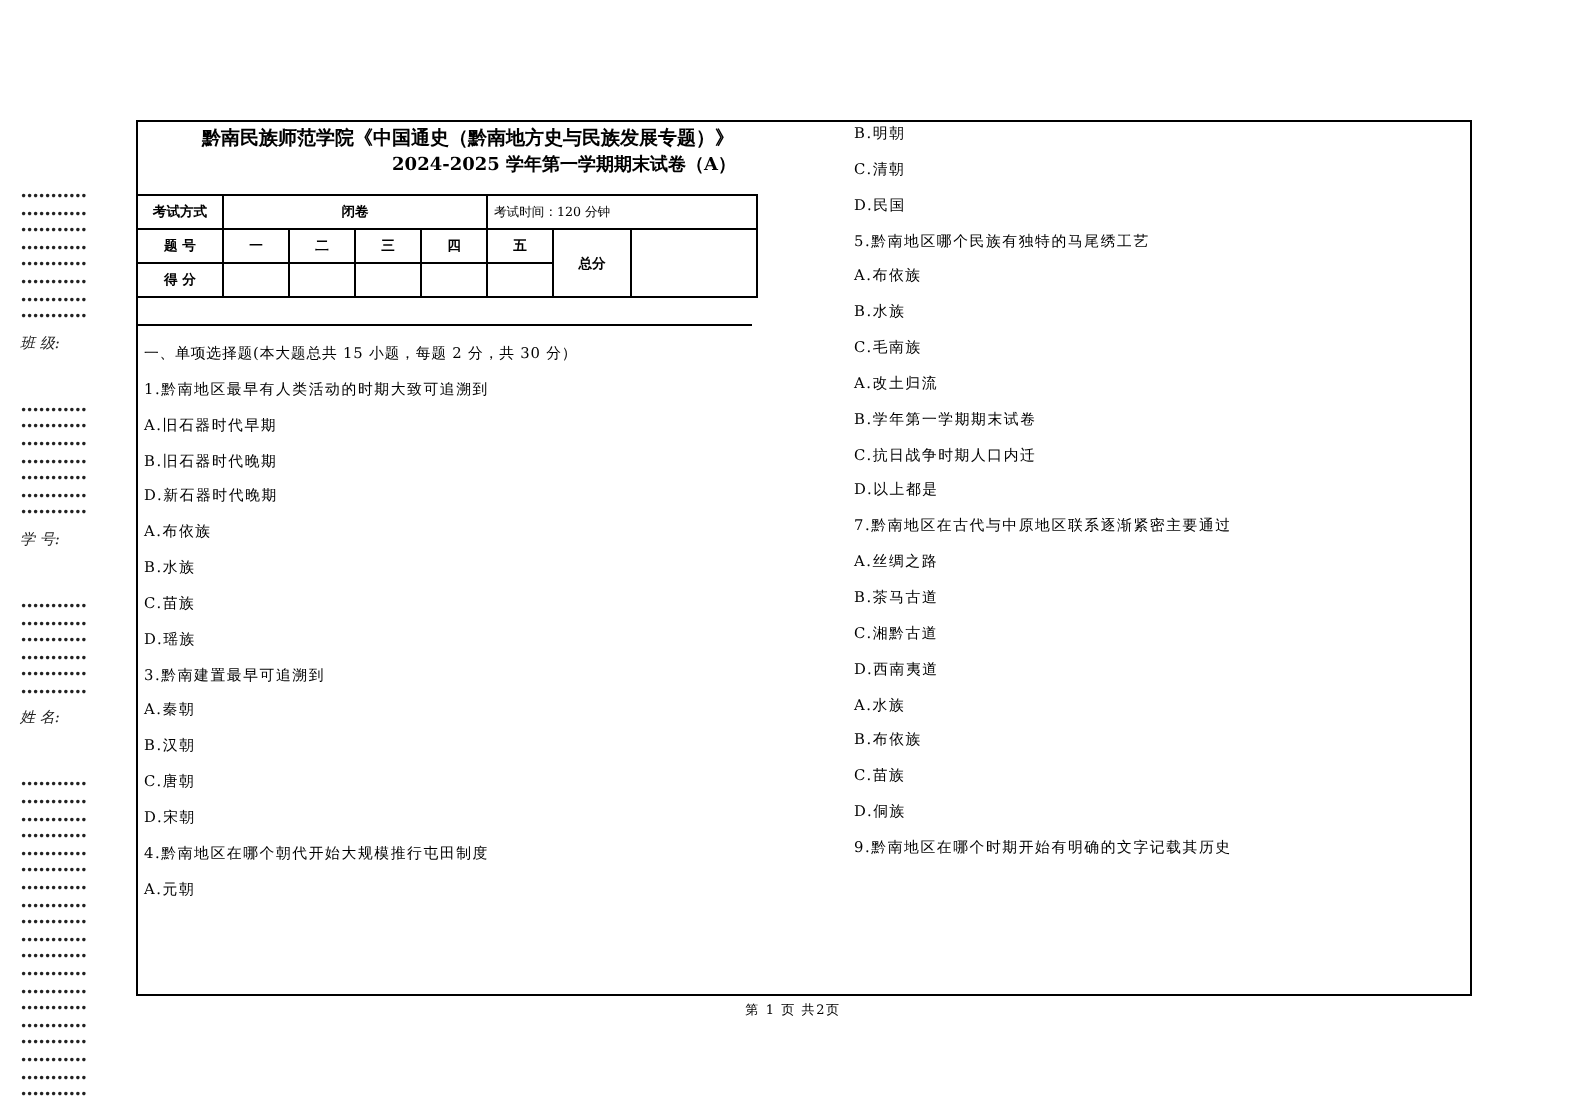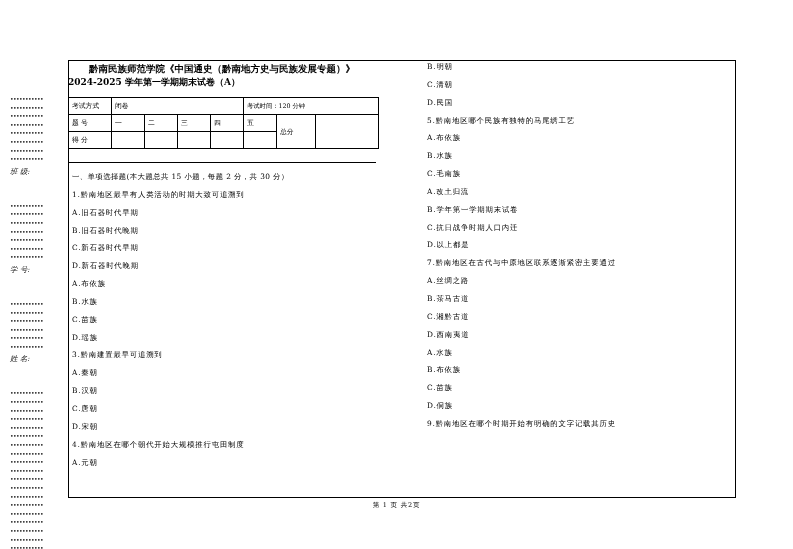--- a/index.html
+++ b/index.html
@@ -15,34 +15,34 @@
     }
     .binding .dots { white-space: nowrap; height: 8.6px; overflow: hidden; }
     .binding .field { font-size: 7.5px; height: 12px; line-height: 12px; margin: 2px 0 0 0; font-family: "DejaVu Serif", serif; letter-spacing: 0; font-style: italic; }
     .binding .gap { height: 24px; }
     .frame {
       position: absolute; left: 68px; top: 60px; width: 668px; height: 438px;
       border: 1.2px solid #000; box-sizing: border-box;
     }
     .left-col { position: absolute; left: 68px; top: 60px; width: 314px; }
     .title1 {
-      position: absolute; left: 4px; top: 3px; width: 300px; text-align: center;
+      position: absolute; left: 16px; top: 3px; width: 300px; text-align: center;
       font-size: 9.5px; font-weight: bold; white-space: nowrap;
     }
     .title2 {
-      position: absolute; left: 0; top: 16px; width: 300px; text-align: left;
+      position: absolute; left: 0; top: 16px; width: 300px; text-align: right;
       font-size: 9px; font-weight: bold; white-space: nowrap;
     }
     table.score {
       position: absolute; left: 0; top: 37px; border-collapse: collapse;
       font-size: 6.8px;
     }
     table.score td {
-      border: 1px solid #000; height: 16px; padding: 0 3px; 
-      font-weight: normal;
+      border: 1px solid #000; height: 16px; padding: 0 3px; text-align: center;
+      font-weight: bold;
     }
     table.score td.light { font-weight: normal; text-align: left; font-size: 6.3px; }
     .sep-line { position: absolute; left: 0; top: 102px; width: 308px; border-top: 1px solid #000; }
     .content-left { position: absolute; left: 72px; top: 168px; width: 310px; }
     .content-right { position: absolute; left: 427px; top: 58px; width: 300px; }
     .line {
       font-size: 7.4px; height: 17.85px; line-height: 17.85px; white-space: nowrap;
       letter-spacing: 0.8px;
     }
     .section-head { letter-spacing: 0.4px; }
@@ -137,21 +137,20 @@
   </tbody>
     </table>
   <div class="sep-line"></div>
 </div>
 
 <div class="content-left">
   <div class="line section-head">一、单项选择题(本大题总共 15 小题，每题 2 分，共 30 分）</div>
   <div class="line">1.黔南地区最早有人类活动的时期大致可追溯到</div>
   <div class="line">A.旧石器时代早期</div>
   <div class="line">B.旧石器时代晚期</div>
-  <div class="line">C.新石器时代早期</div>
   <div class="line">D.新石器时代晚期</div>
   <div class="line">A.布依族</div>
   <div class="line">B.水族</div>
   <div class="line">C.苗族</div>
   <div class="line">D.瑶族</div>
   <div class="line">3.黔南建置最早可追溯到</div>
   <div class="line">A.秦朝</div>
   <div class="line">B.汉朝</div>
   <div class="line">C.唐朝</div>
   <div class="line">D.宋朝</div>

